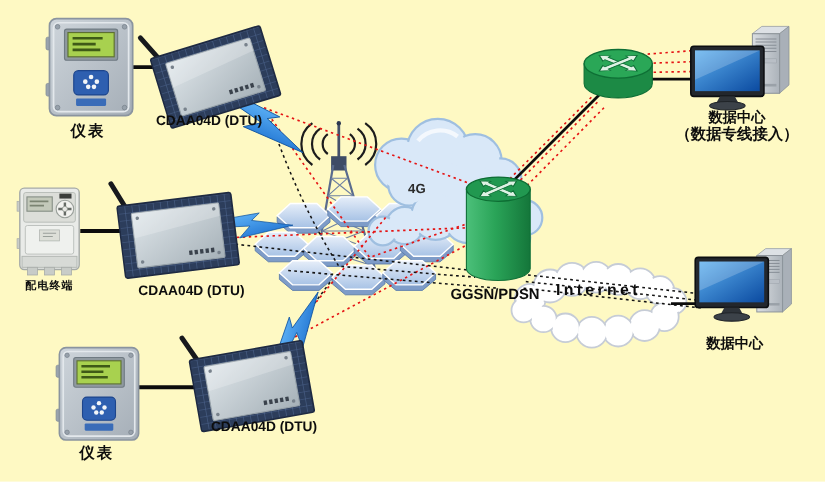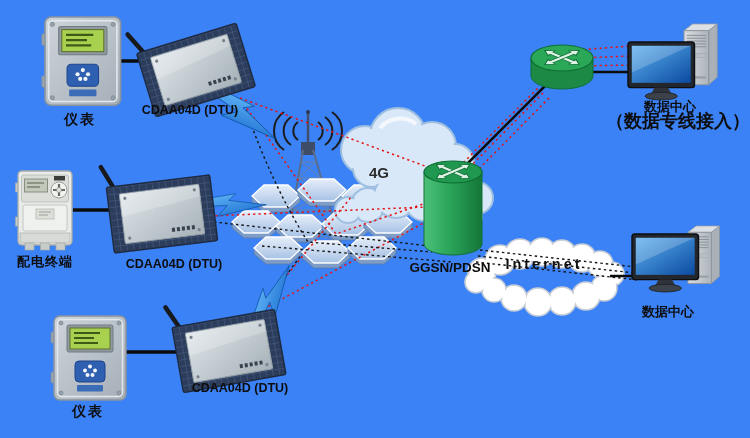--- a/index.html
+++ b/index.html
@@ -1,32 +1,32 @@
 <!DOCTYPE html>
 <html><head>
 <meta charset="utf-8">
 <style>
   html,body{margin:0;padding:0;background:#fff;}
-  #stage{position:relative;width:750px;height:438px;background:#3b82f6;overflow:hidden;
+  #stage{position:relative;width:750px;height:438px;background:#fef9c3;overflow:hidden;
          font-family:"Liberation Sans",sans-serif;}
   #stage svg{position:absolute;left:0;top:0;}
   .lbl{position:absolute;font-weight:bold;color:#0d0d0d;text-align:center;white-space:nowrap;
        font-family:"Liberation Sans",sans-serif;}
   #l-meter1{left:40px;top:111px;width:80px;font-size:14px;letter-spacing:2px;}
   #l-dtu1{left:128px;top:103px;width:124px;font-size:12.5px;}
-  #l-term{left:1px;top:253px;width:88px;font-size:13px;letter-spacing:1px;text-align:center;}
+  #l-term{left:1px;top:253px;width:88px;font-size:10px;letter-spacing:1px;text-align:center;}
   #l-dtu2{left:112px;top:257px;width:124px;font-size:12.5px;}
   #l-meter2{left:48px;top:403px;width:80px;font-size:14px;letter-spacing:2px;}
   #l-dtu3{left:178px;top:381px;width:124px;font-size:12.5px;}
-  #l-4g{left:358px;top:164px;width:42px;font-size:15px;color:#2b2b2b;}
+  #l-4g{left:358px;top:164px;width:42px;font-size:12px;color:#2b2b2b;}
   #l-ggsn{left:399px;top:260px;width:102px;font-size:13.5px;}
   #l-inet{left:492px;top:256px;width:104px;font-size:14.5px;letter-spacing:3px;}
   #l-dc1{left:590px;top:99px;width:160px;font-size:13px;line-height:15px;}
   #l-dc2{left:586px;top:304px;width:164px;font-size:13px;line-height:15px;}
-  .sub1{font-size:18px;text-align:right;}
+  .sub1{font-size:14px;}
   .sub2{font-size:12px;}
 </style>
 </head>
 <body>
 
 <div id="stage">
 <svg width="750" height="438" viewBox="0 0 750 438">
   <defs>
     <linearGradient id="cylGrad" x1="0" y1="0" x2="1" y2="0">
       <stop offset="0" stop-color="#4cc07a"></stop>

